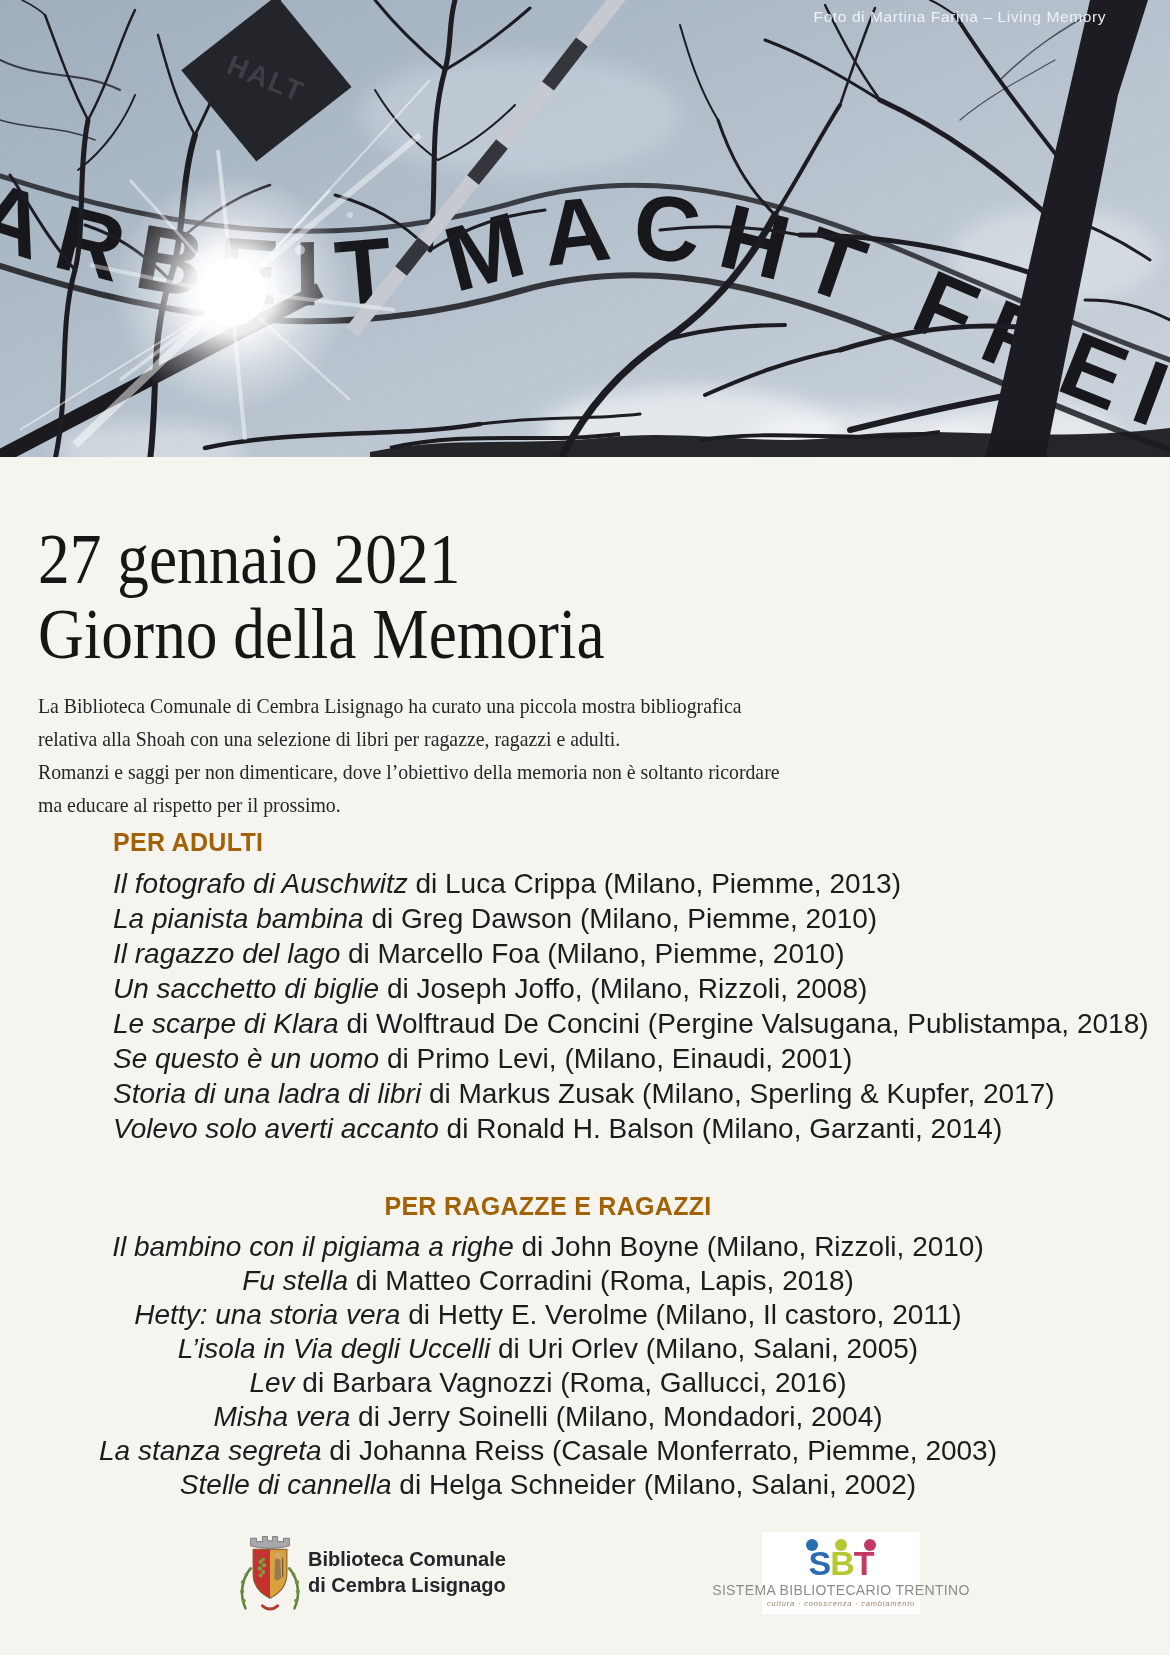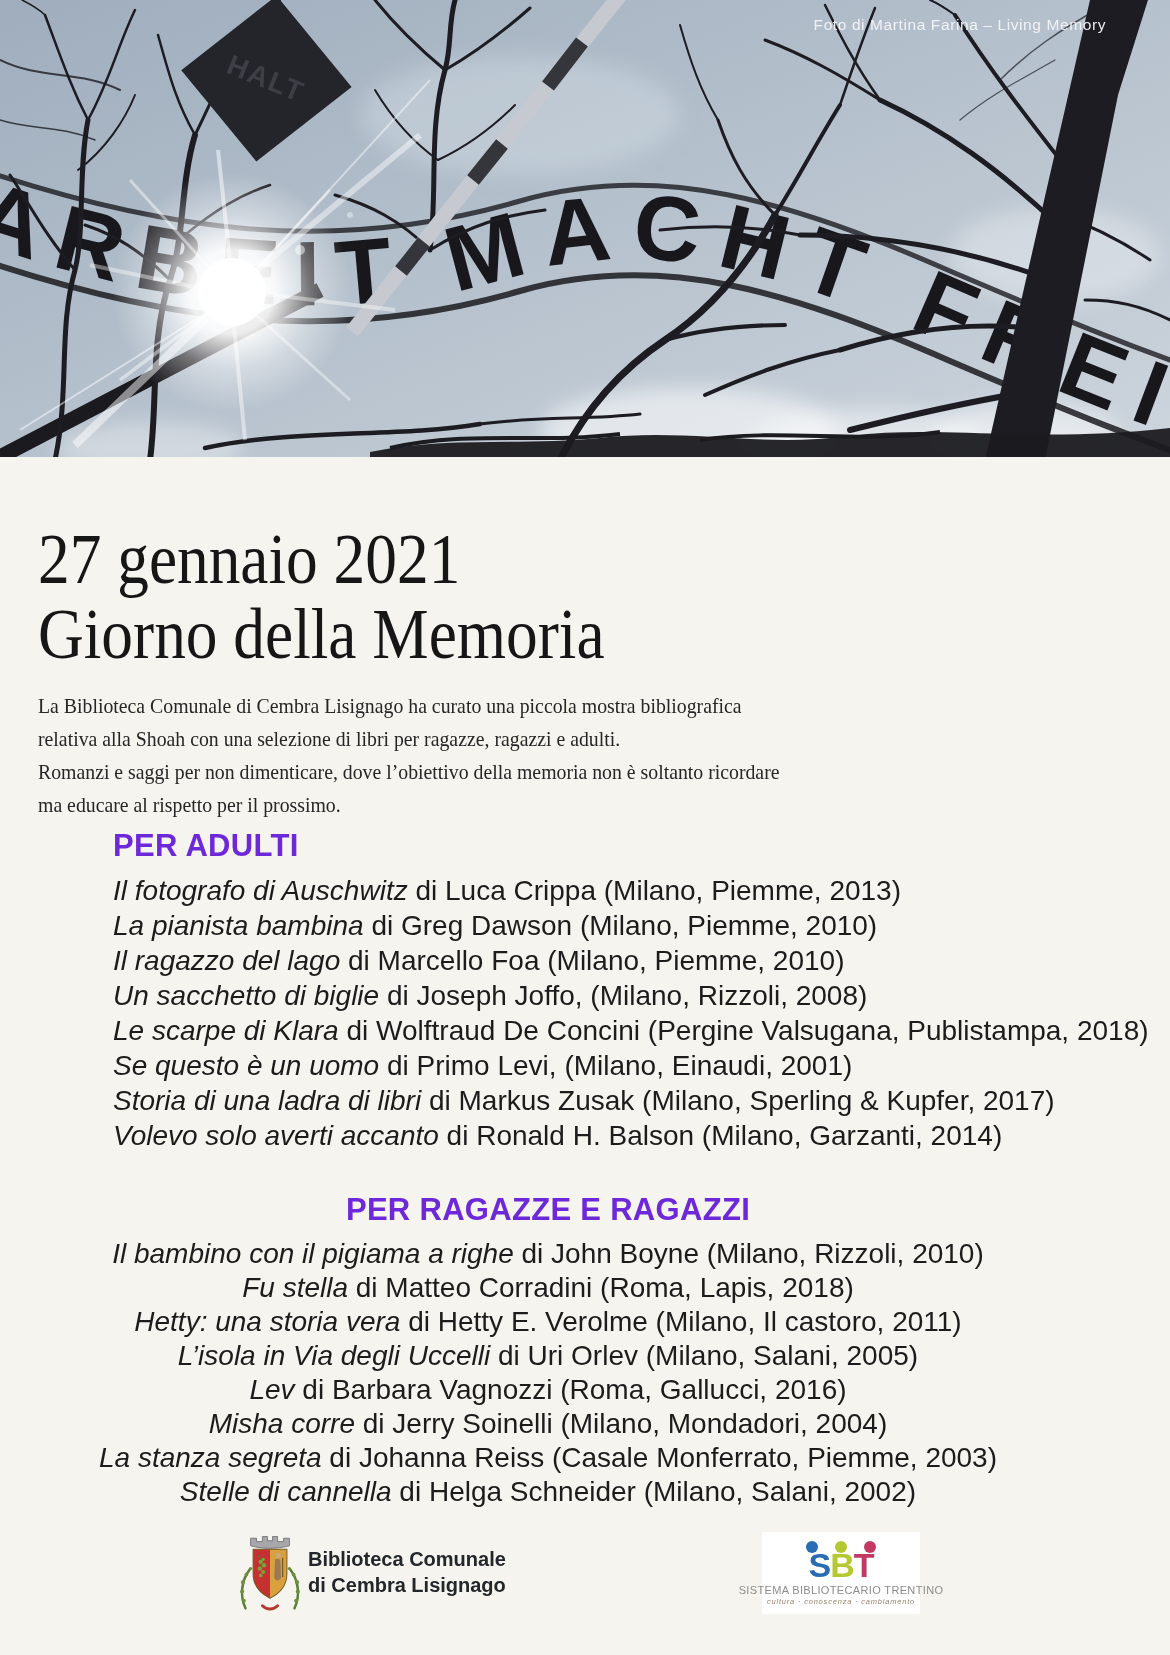--- a/index.html
+++ b/index.html
@@ -1,49 +1,49 @@
 <!DOCTYPE html>
 <html><head>
 <meta charset="utf-8">
 <style>
   html,body{margin:0;padding:0;background:#888;}
   .page{position:relative;width:1170px;height:1655px;background:#f5f4ee;margin:0 auto;overflow:hidden;
         font-family:"Liberation Sans",sans-serif;color:#1f1f1f;}
   
   .photo{position:absolute;left:0;top:0;width:1170px;height:457px;}
   .photo svg{display:block;}
-  .photo-credit{position:absolute;top:16px;right:64px;font-size:15.5px;color:#f4f5f7;
+  .photo-credit{position:absolute;top:8px;right:64px;font-size:15.5px;color:#f4f5f7;
         letter-spacing:.6px;opacity:.95;}
   
   .title{position:absolute;left:38px;top:474px;font-family:"Liberation Serif","DejaVu Serif",serif;
         font-weight:400;font-size:72px;line-height:1.04;color:#161616;
         transform:scaleX(.88);transform-origin:left top;white-space:nowrap;}
   
   .intro{position:absolute;left:38px;top:668px;font-family:"Liberation Serif","DejaVu Serif",serif;
         font-size:21.5px;line-height:33px;color:#262626;white-space:pre-line;
         transform:scaleX(.92);transform-origin:left top;width:980px;}
   
   .section{position:absolute;}
   .section-adults{left:113px;top:828px;text-align:left;}
   .section-kids{right:173px;top:1192px;text-align:center;}
-  .section-heading{font-size:31px;font-weight:700;letter-spacing:.3px;color:#6d28d9;margin:0 0 9px 0;}
+  .section-heading{font-size:25px;font-weight:700;letter-spacing:.3px;color:#a16207;margin:0 0 9px 0;}
   .book-row{font-size:28px;line-height:35px;color:#1c1c1c;white-space:nowrap;}
   .section-kids .book-row{line-height:34px;}
   .bt{font-style:italic;}
   
   .footer-library{position:absolute;left:232px;top:1522px;display:flex;align-items:center;}
   .crest{width:76px;height:100px;flex:0 0 auto;}
   .library-name{font-size:20px;line-height:26px;font-weight:700;color:#23262b;
         text-align:center;white-space:nowrap;}
   .sbt-box{position:absolute;left:762px;top:1532px;width:158px;height:82px;background:#ffffff;
         display:flex;flex-direction:column;align-items:center;justify-content:center;}
   .sbt-dots{display:flex;gap:17px;margin-bottom:-3px;}
   .sbt-dot{width:12px;height:12px;border-radius:50%;}
   .sbt-letters{display:flex;font-weight:700;font-size:34px;line-height:30px;letter-spacing:-1px;}
-  .sbt-subtitle{font-size:11px;color:#8c8c8c;letter-spacing:.35px;margin-top:4px;white-space:nowrap;}
+  .sbt-subtitle{font-size:14px;color:#8c8c8c;letter-spacing:.35px;margin-top:4px;white-space:nowrap;}
   .sbt-tagline{font-size:7.5px;color:#97836e;font-style:italic;letter-spacing:.8px;margin-top:1px;white-space:nowrap;text-align:right;}
 </style>
 </head>
 <body>
 
 <div class="page">
 
   <div class="photo">
     <svg width="1170" height="457" viewBox="0 0 1170 457">
       <defs>
@@ -217,21 +217,21 @@
         <div class="book-row"><span class="bt">Il bambino con il pigiama a righe</span><span> di John Boyne (Milano, Rizzoli, 2010)</span></div>
 
         <div class="book-row"><span class="bt">Fu stella</span><span> di Matteo Corradini (Roma, Lapis, 2018)</span></div>
 
         <div class="book-row"><span class="bt">Hetty: una storia vera</span><span> di Hetty E.  Verolme (Milano, Il castoro, 2011)</span></div>
 
         <div class="book-row"><span class="bt">L’isola in Via degli Uccelli</span><span> di Uri Orlev (Milano, Salani, 2005)</span></div>
 
         <div class="book-row"><span class="bt">Lev</span><span> di Barbara Vagnozzi  (Roma, Gallucci, 2016)</span></div>
 
-        <div class="book-row"><span class="bt">Misha corre</span><span> di Jerry Soinelli (Milano, Mondadori, 2004)</span></div>
+        <div class="book-row"><span class="bt">Misha vera</span><span> di Jerry Soinelli (Milano, Mondadori, 2004)</span></div>
 
         <div class="book-row"><span class="bt">La stanza segreta</span><span> di  Johanna Reiss (Casale Monferrato, Piemme, 2003)</span></div>
 
         <div class="book-row"><span class="bt">Stelle di cannella</span><span> di  Helga Schneider (Milano, Salani, 2002)</span></div>
       </div>
   </div>
 
   <div class="footer-library">
     <svg class="crest" viewBox="0 0 90 100">
 

